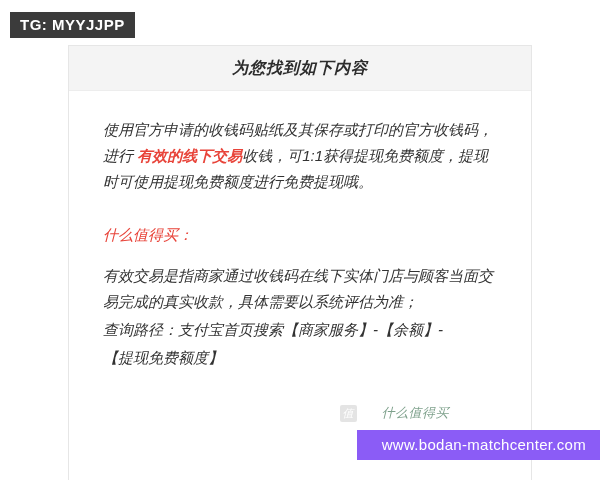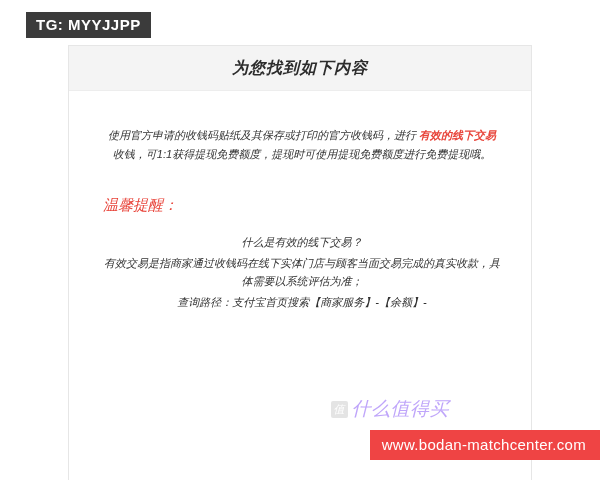--- a/index.html
+++ b/index.html
@@ -11,21 +11,21 @@
     height: 480px;
     background: #ffffff;
     font-family: "Liberation Sans", sans-serif;
     position: relative;
     overflow: hidden;
   }
 
   
   .tg-badge {
     position: absolute;
-    left: 26px;
+    left: 10px;
     top: 12px;
     background: #3b3b3b;
     color: #ffffff;
     font-size: 15px;
     font-weight: bold;
     letter-spacing: 0.5px;
     padding: 5px 10px 6px 10px;
     line-height: 1;
     white-space: nowrap;
   }
@@ -59,25 +59,25 @@
     font-weight: bold;
     letter-spacing: 1px;
   }
 
   .card-body {
     padding: 24px 30px 10px 34px;
     box-sizing: border-box;
   }
 
   .para {
-    font-size: 11px;
+    font-size: 15px;
     line-height: 1.72;
     color: #333333;
-    margin: 11px 0 0 0;
-    text-align: center;
+    margin: 2px 0 0 0;
+    text-align: left;
   }
 
   .para + .para {
     margin-top: 2px;
   }
 
   .hl-red {
     color: #e8443a;
     font-weight: bold;
   }
@@ -109,34 +109,35 @@
     background: #cfcfcf;
     color: #ffffff;
     font-size: 11px;
     display: flex;
     align-items: center;
     justify-content: center;
     border-radius: 2px;
     margin-right: 4px;
   }
   .wm-text {
-    font-size: 19px;
-    color: #8b5cf6;
+    font-size: 13px;
+    color: #14532d;
     letter-spacing: 0.5px;
+    margin-left: 21px;
   }
 
   
   .url-bar {
     position: absolute;
     right: 0px;
     bottom: 20px;
-    background: #ef4444;
+    background: #8b5cf6;
     color: #ffffff;
     font-size: 15px;
-    padding: 7px 14px 8px 12px;
+    padding: 7px 14px 8px 25px;
     line-height: 1;
     white-space: nowrap;
     letter-spacing: 0.3px;
   }
 </style>
 </head>
 <body>
 
 <div class="tg-badge">TG: MYYJJPP</div>
 
@@ -146,29 +147,29 @@
     <div class="card-title">为您找到如下内容</div>
   </div>
 
   <div class="card-body">
 
     <p class="para">
       <span>使用官方申请的收钱码贴纸及其保存或打印的官方收钱码，进行 </span><span class="hl-red">有效的线下交易</span><span>收钱，可1:1获得提现免费额度，提现时可使用提现免费额度进行免费提现哦。</span>
     </p>
 
 
-    <p class="tip-title">温馨提醒：</p>
+    <p class="tip-title">什么值得买：</p>
 
-    <p class="para">什么是有效的线下交易？</p>
 
     <p class="para">有效交易是指商家通过收钱码在线下实体门店与顾客当面交易完成的真实收款，具体需要以系统评估为准；</p>
 
 
     <p class="para">查询路径：支付宝首页搜索【商家服务】-【余额】-</p>
 
+    <p class="para">【提现免费额度】</p>
 
   </div>
 
   <div class="watermark">
     <span class="wm-badge">值</span>
     <span class="wm-text">什么值得买</span>
   </div>
 
 </div>
 

